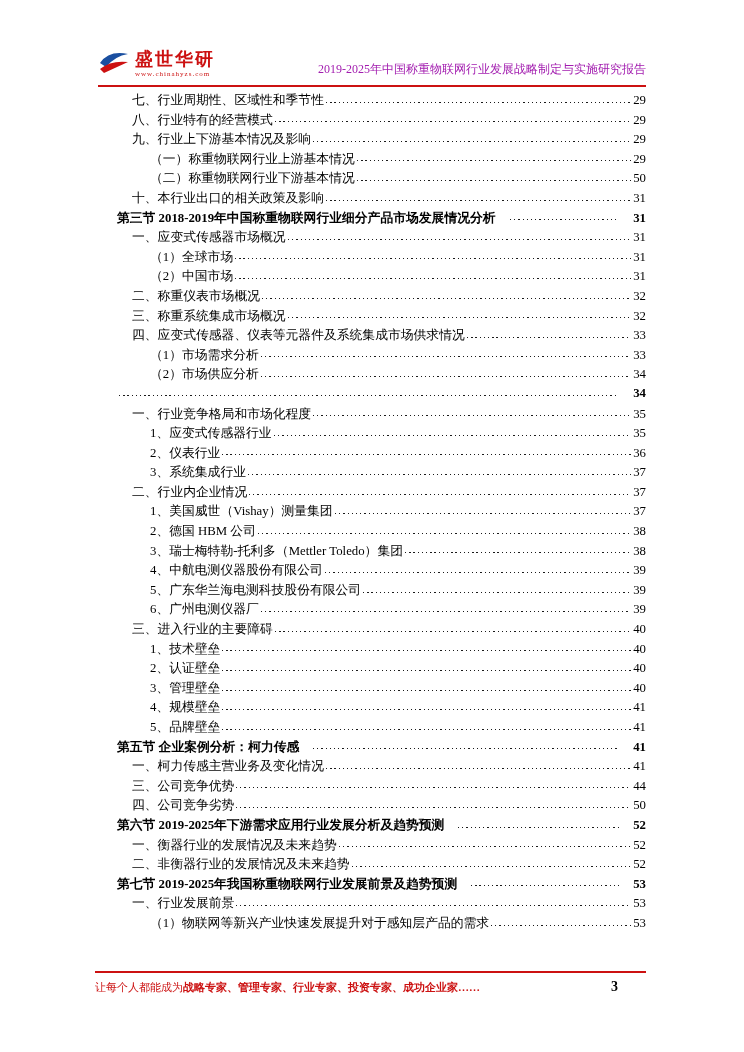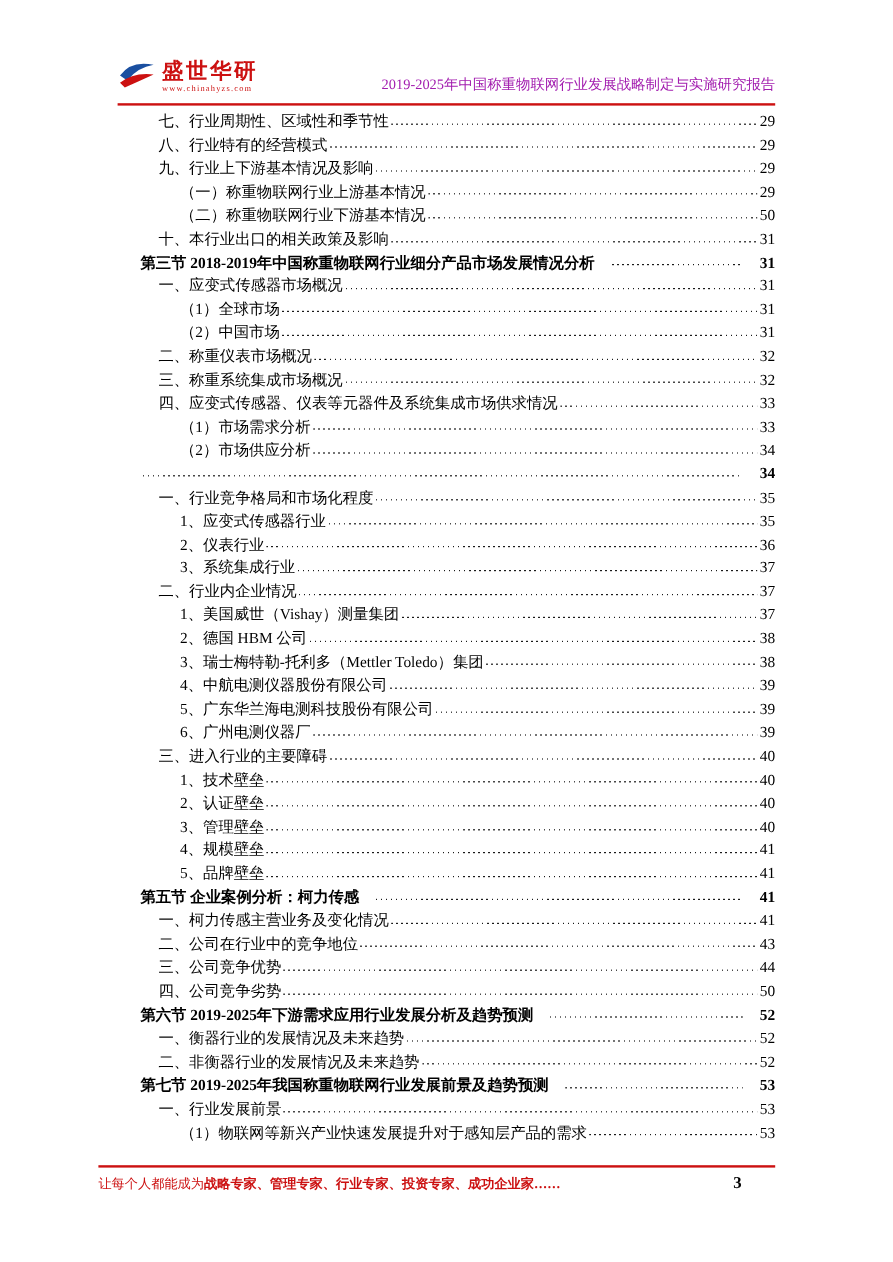--- a/index.html
+++ b/index.html
@@ -51,21 +51,21 @@
     position: relative;
     top: -1px;
     margin: 0 2px;
     background: repeating-linear-gradient(to right, #1a1a1a 0, #1a1a1a 1.3px, transparent 1.3px, transparent 4.2px);
     background-position: left bottom;
     background-size: 100% 1.3px;
     background-repeat: no-repeat;
   }
   .toc-page { font-size: 12.8px; white-space: nowrap; }
   
-  .footer { position: absolute; top: 971px; left: 72px; right: 88px; }
+  .footer { position: absolute; top: 971px; left: 85px; right: 88px; }
   .footer-rule { height: 2px; margin-bottom: 6px; }
   .footer-row { display: flex; justify-content: space-between; align-items: baseline; }
   .slogan { font-size: 11px; }
   .slogan-bold { font-weight: bold; }
   .page-number { font-weight: bold; font-size: 14px; color: #000; margin-right: 28px; }
 </style>
 </head>
 <body>
 
 <div class="page">
@@ -291,25 +291,20 @@
       <span class="toc-leader"></span>
       <span class="toc-page">41</span>
     </div>
 
     <div class="toc-row level-1">
       <span class="toc-text">一、柯力传感主营业务及变化情况</span>
       <span class="toc-leader"></span>
       <span class="toc-page">41</span>
     </div>
 
-    <div class="toc-row level-1">
-      <span class="toc-text">二、公司在行业中的竞争地位</span>
-      <span class="toc-leader"></span>
-      <span class="toc-page">43</span>
-    </div>
 
     <div class="toc-row level-1">
       <span class="toc-text">三、公司竞争优势</span>
       <span class="toc-leader"></span>
       <span class="toc-page">44</span>
     </div>
 
     <div class="toc-row level-1">
       <span class="toc-text">四、公司竞争劣势</span>
       <span class="toc-leader"></span>

